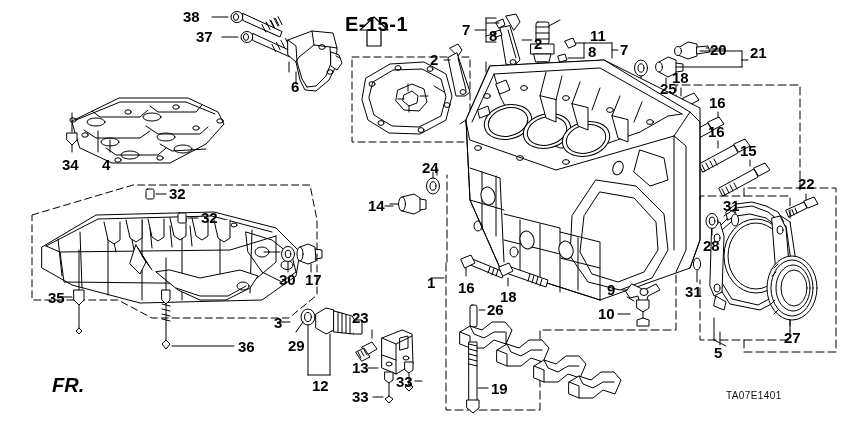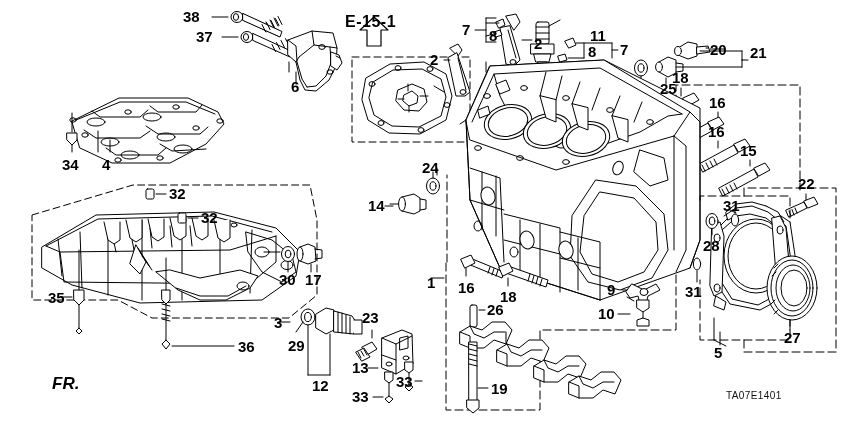--- a/index.html
+++ b/index.html
@@ -5,21 +5,21 @@
   html,body{margin:0;padding:0;background:#ffffff;}
   body{width:850px;height:425px;overflow:hidden;
        font-family:"Liberation Sans",sans-serif;color:#000;}
   #stage{position:relative;width:850px;height:425px;background:#fff;}
   svg.layer{position:absolute;left:0;top:0;width:850px;height:425px;}
   .lbl{position:absolute;font-family:"Liberation Sans",sans-serif;
        font-size:15px;font-weight:700;color:#000;white-space:nowrap;
        line-height:1;letter-spacing:0;}
   .code{position:absolute;font-family:"Liberation Sans",sans-serif;
         font-size:10px;font-weight:400;color:#111;letter-spacing:.4px;}
-  .frtxt{position:absolute;font-size:17px;font-weight:700;font-style:italic;
+  .frtxt{position:absolute;font-size:20px;font-weight:700;font-style:italic;
          font-family:"Liberation Sans",sans-serif;}
 </style>
 </head>
 <body>
 
 <div id="stage">
 
   <svg class="layer" viewBox="0 0 850 425">
     <defs>
       <g id="boltHead">
@@ -528,21 +528,21 @@
   <div class="lbl" style="left:102px;top:157px;"><span>4</span></div>
   <div class="lbl" style="left:169px;top:186px;"><span>32</span></div>
   <div class="lbl" style="left:201px;top:210px;"><span>32</span></div>
   <div class="lbl" style="left:279px;top:272px;"><span>30</span></div>
   <div class="lbl" style="left:305px;top:272px;"><span>17</span></div>
   <div class="lbl" style="left:274px;top:315px;"><span>3</span></div>
   <div class="lbl" style="left:38px;top:290px;margin-left:10px;"><span>35</span></div>
   <div class="lbl" style="left:238px;top:339px;"><span>36</span></div>
   <div class="lbl" style="left:288px;top:338px;"><span>29</span></div>
   <div class="lbl" style="left:312px;top:378px;"><span>12</span></div>
-  <div class="lbl" style="left:362px;top:310px;"><span>23</span></div>
+  <div class="lbl" style="left:352px;top:310px;"><span>23</span></div>
   <div class="lbl" style="left:352px;top:360px;"><span>13</span></div>
   <div class="lbl" style="left:352px;top:389px;"><span>33</span></div>
   <div class="lbl" style="left:396px;top:374px;"><span>33</span></div>
 
   <div class="lbl" style="left:430px;top:52px;"><span>2</span></div>
   <div class="lbl" style="left:462px;top:22px;"><span>7</span></div>
   <div class="lbl" style="left:489px;top:28px;"><span>8</span></div>
   <div class="lbl" style="left:534px;top:36px;"><span>2</span></div>
   <div class="lbl" style="left:564px;top:28px;margin-left:26px;"><span>11</span></div>
   <div class="lbl" style="left:588px;top:44px;"><span>8</span></div>
@@ -563,19 +563,19 @@
   <div class="lbl" style="left:487px;top:302px;"><span>26</span></div>
   <div class="lbl" style="left:491px;top:381px;"><span>19</span></div>
   <div class="lbl" style="left:607px;top:282px;"><span>9</span></div>
   <div class="lbl" style="left:598px;top:306px;"><span>10</span></div>
   <div class="lbl" style="left:723px;top:198px;"><span>31</span></div>
   <div class="lbl" style="left:703px;top:238px;"><span>28</span></div>
   <div class="lbl" style="left:685px;top:284px;"><span>31</span></div>
   <div class="lbl" style="left:714px;top:345px;"><span>5</span></div>
   <div class="lbl" style="left:784px;top:330px;"><span>27</span></div>
 
-  <div class="lbl" style="left:345px;top:14px;font-size:16px;letter-spacing:.5px;">E-15-1</div>
+  <div class="lbl" style="left:345px;top:14px;font-size:20px;letter-spacing:.5px;">E-15-1</div>
 
   <div class="frtxt" style="left:52px;top:374px;">FR.</div>
 
   <div class="code" style="left:726px;top:390px;">TA07E1401</div>
 
 </div>
 
 </body></html>

